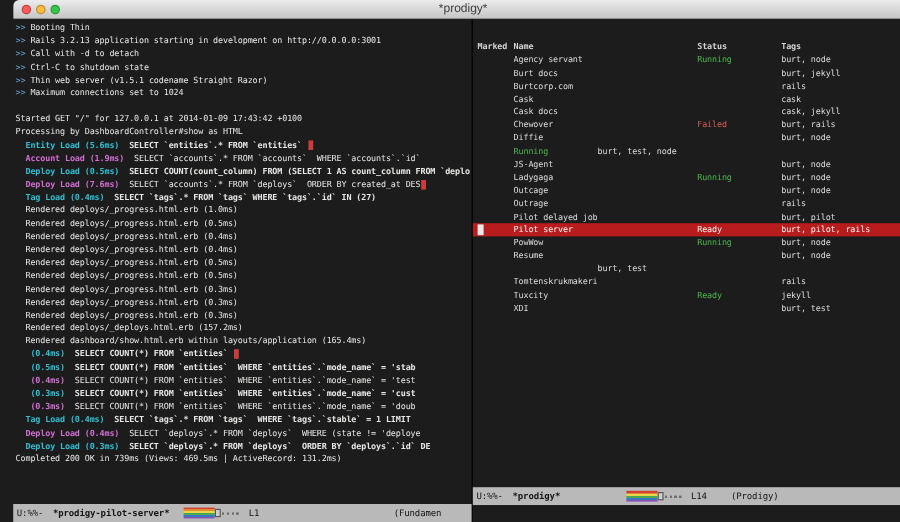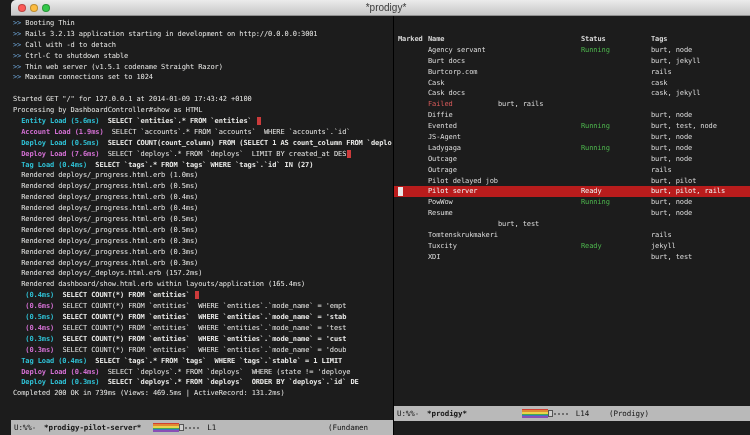--- a/index.html
+++ b/index.html
@@ -86,44 +86,43 @@
     <div class="title">*prodigy*</div>
   </div>
 
   <div class="main">
 
     <div class="pane-left">
       <div class="log" id="log">
           <div class="log-line"><span class="sg-b">&gt;&gt;</span><span class="sg-w"> Booting Thin</span></div>
           <div class="log-line"><span class="sg-b">&gt;&gt;</span><span class="sg-w"> Rails 3.2.13 application starting in development on http://0.0.0.0:3001</span></div>
           <div class="log-line"><span class="sg-b">&gt;&gt;</span><span class="sg-w"> Call with -d to detach</span></div>
-          <div class="log-line"><span class="sg-b">&gt;&gt;</span><span class="sg-w"> Ctrl-C to shutdown stable</span></div>
+          <div class="log-line"><span class="sg-b">&gt;&gt;</span><span class="sg-w"> Ctrl-C to shutdown state</span></div>
           <div class="log-line"><span class="sg-b">&gt;&gt;</span><span class="sg-w"> Thin web server (v1.5.1 codename Straight Razor)</span></div>
           <div class="log-line"><span class="sg-b">&gt;&gt;</span><span class="sg-w"> Maximum connections set to 1024</span></div>
           <div class="log-line">&nbsp;</div>
           <div class="log-line"><span class="sg-w">Started GET "/" for 127.0.0.1 at 2014-01-09 17:43:42 +0100</span></div>
           <div class="log-line"><span class="sg-w">Processing by DashboardController#show as HTML</span></div>
           <div class="log-line"><span class="sg-c bold">  Entity Load (5.6ms)</span><span class="sg-w bold">  SELECT `entities`.* FROM `entities` </span><span class="red-block"></span></div>
           <div class="log-line"><span class="sg-m bold">  Account Load (1.9ms)</span><span class="sg-w">  SELECT `accounts`.* FROM `accounts`  WHERE `accounts`.`id`</span></div>
           <div class="log-line"><span class="sg-c bold">  Deploy Load (0.5ms)</span><span class="sg-w bold">  SELECT COUNT(count_column) FROM (SELECT 1 AS count_column FROM `deplo</span></div>
-          <div class="log-line"><span class="sg-m bold">  Deploy Load (7.6ms)</span><span class="sg-w">  SELECT `deploys`.* FROM `deploys`  LIMIT BY created_at DES</span><span class="red-block"></span></div>
+          <div class="log-line"><span class="sg-m bold">  Deploy Load (7.6ms)</span><span class="sg-w">  SELECT `accounts`.* FROM `deploys`  ORDER BY created_at DES</span><span class="red-block"></span></div>
           <div class="log-line"><span class="sg-c bold">  Tag Load (0.4ms)</span><span class="sg-w bold">  SELECT `tags`.* FROM `tags` WHERE `tags`.`id` IN (27)</span></div>
           <div class="log-line"><span class="sg-w">  Rendered deploys/_progress.html.erb (1.0ms)</span></div>
           <div class="log-line"><span class="sg-w">  Rendered deploys/_progress.html.erb (0.5ms)</span></div>
           <div class="log-line"><span class="sg-w">  Rendered deploys/_progress.html.erb (0.4ms)</span></div>
           <div class="log-line"><span class="sg-w">  Rendered deploys/_progress.html.erb (0.4ms)</span></div>
           <div class="log-line"><span class="sg-w">  Rendered deploys/_progress.html.erb (0.5ms)</span></div>
           <div class="log-line"><span class="sg-w">  Rendered deploys/_progress.html.erb (0.5ms)</span></div>
           <div class="log-line"><span class="sg-w">  Rendered deploys/_progress.html.erb (0.3ms)</span></div>
           <div class="log-line"><span class="sg-w">  Rendered deploys/_progress.html.erb (0.3ms)</span></div>
           <div class="log-line"><span class="sg-w">  Rendered deploys/_progress.html.erb (0.3ms)</span></div>
           <div class="log-line"><span class="sg-w">  Rendered deploys/_deploys.html.erb (157.2ms)</span></div>
           <div class="log-line"><span class="sg-w">  Rendered dashboard/show.html.erb within layouts/application (165.4ms)</span></div>
           <div class="log-line"><span class="sg-c bold">   (0.4ms)</span><span class="sg-w bold">  SELECT COUNT(*) FROM `entities` </span><span class="red-block"></span></div>
-          <div class="log-line"><span class="sg-m bold">   (0.6ms)</span><span class="sg-w">  SELECT COUNT(*) FROM `entities`  WHERE `entities`.`mode_name` = 'empt</span></div>
           <div class="log-line"><span class="sg-c bold">   (0.5ms)</span><span class="sg-w bold">  SELECT COUNT(*) FROM `entities`  WHERE `entities`.`mode_name` = 'stab</span></div>
           <div class="log-line"><span class="sg-m bold">   (0.4ms)</span><span class="sg-w">  SELECT COUNT(*) FROM `entities`  WHERE `entities`.`mode_name` = 'test</span></div>
           <div class="log-line"><span class="sg-c bold">   (0.3ms)</span><span class="sg-w bold">  SELECT COUNT(*) FROM `entities`  WHERE `entities`.`mode_name` = 'cust</span></div>
           <div class="log-line"><span class="sg-m bold">   (0.3ms)</span><span class="sg-w">  SELECT COUNT(*) FROM `entities`  WHERE `entities`.`mode_name` = 'doub</span></div>
           <div class="log-line"><span class="sg-c bold">  Tag Load (0.4ms)</span><span class="sg-w bold">  SELECT `tags`.* FROM `tags`  WHERE `tags`.`stable` = 1 LIMIT </span></div>
           <div class="log-line"><span class="sg-m bold">  Deploy Load (0.4ms)</span><span class="sg-w">  SELECT `deploys`.* FROM `deploys`  WHERE (state != 'deploye</span></div>
           <div class="log-line"><span class="sg-c bold">  Deploy Load (0.3ms)</span><span class="sg-w bold">  SELECT `deploys`.* FROM `deploys`  ORDER BY `deploys`.`id` DE</span></div>
           <div class="log-line"><span class="sg-w">Completed 200 OK in 739ms (Views: 469.5ms | ActiveRecord: 131.2ms)</span></div>
         </div>
       <div class="modeline modeline-left">
@@ -141,23 +140,23 @@
 
     <div class="pane-right">
       <div class="table">
         <div class="trow header" id="thead"><span class="col-0">Marked</span><span class="col-1">Name</span><span class="col-2">Status</span><span class="col-3">Tags</span></div>
         <div id="tbody">
             <div class="trow"><span class="col-0"></span><span class="col-1">Agency servant</span><span class="col-2 st-running">Running</span><span class="col-3">burt, node</span></div>
             <div class="trow"><span class="col-0"></span><span class="col-1">Burt docs</span><span class="col-2"></span><span class="col-3">burt, jekyll</span></div>
             <div class="trow"><span class="col-0"></span><span class="col-1">Burtcorp.com</span><span class="col-2"></span><span class="col-3">rails</span></div>
             <div class="trow"><span class="col-0"></span><span class="col-1">Cask</span><span class="col-2"></span><span class="col-3">cask</span></div>
             <div class="trow"><span class="col-0"></span><span class="col-1">Cask docs</span><span class="col-2"></span><span class="col-3">cask, jekyll</span></div>
-            <div class="trow"><span class="col-0"></span><span class="col-2 st-failed">Failed</span><span class="col-3">burt, rails</span></div>
+            <div class="trow"><span class="col-0"></span><span class="col-1">Chewover</span><span class="col-2 st-failed">Failed</span><span class="col-3">burt, rails</span></div>
             <div class="trow"><span class="col-0"></span><span class="col-1">Diffie</span><span class="col-2"></span><span class="col-3">burt, node</span></div>
-            <div class="trow"><span class="col-0"></span><span class="col-1">Evented</span><span class="col-2 st-running">Running</span><span class="col-3">burt, test, node</span></div>
+            <div class="trow"><span class="col-0"></span><span class="col-2 st-running">Running</span><span class="col-3">burt, test, node</span></div>
             <div class="trow"><span class="col-0"></span><span class="col-1">JS-Agent</span><span class="col-2"></span><span class="col-3">burt, node</span></div>
             <div class="trow"><span class="col-0"></span><span class="col-1">Ladygaga</span><span class="col-2 st-running">Running</span><span class="col-3">burt, node</span></div>
             <div class="trow"><span class="col-0"></span><span class="col-1">Outcage</span><span class="col-2"></span><span class="col-3">burt, node</span></div>
             <div class="trow"><span class="col-0"></span><span class="col-1">Outrage</span><span class="col-2"></span><span class="col-3">rails</span></div>
             <div class="trow"><span class="col-0"></span><span class="col-1">Pilot delayed job</span><span class="col-2"></span><span class="col-3">burt, pilot</span></div>
             <div class="trow hl"><span class="col-0"><span class="cursor-block"></span></span><span class="col-1">Pilot server</span><span class="col-2 st-ready">Ready</span><span class="col-3">burt, pilot, rails</span></div>
             <div class="trow"><span class="col-0"></span><span class="col-1">PowWow</span><span class="col-2 st-running">Running</span><span class="col-3">burt, node</span></div>
             <div class="trow"><span class="col-0"></span><span class="col-1">Resume</span><span class="col-2"></span><span class="col-3">burt, node</span></div>
             <div class="trow"><span class="col-0"></span><span class="col-2"></span><span class="col-3">burt, test</span></div>
             <div class="trow"><span class="col-0"></span><span class="col-1">Tomtenskrukmakeri</span><span class="col-2"></span><span class="col-3">rails</span></div>

